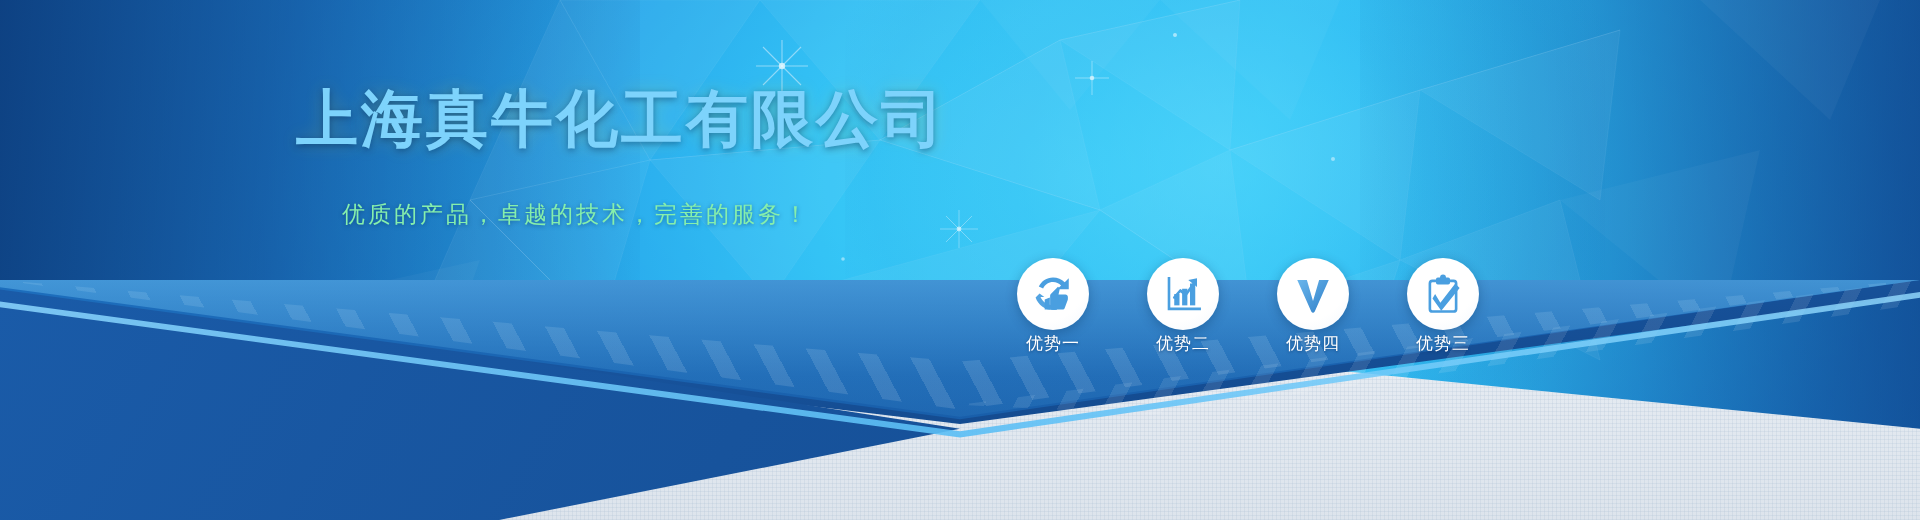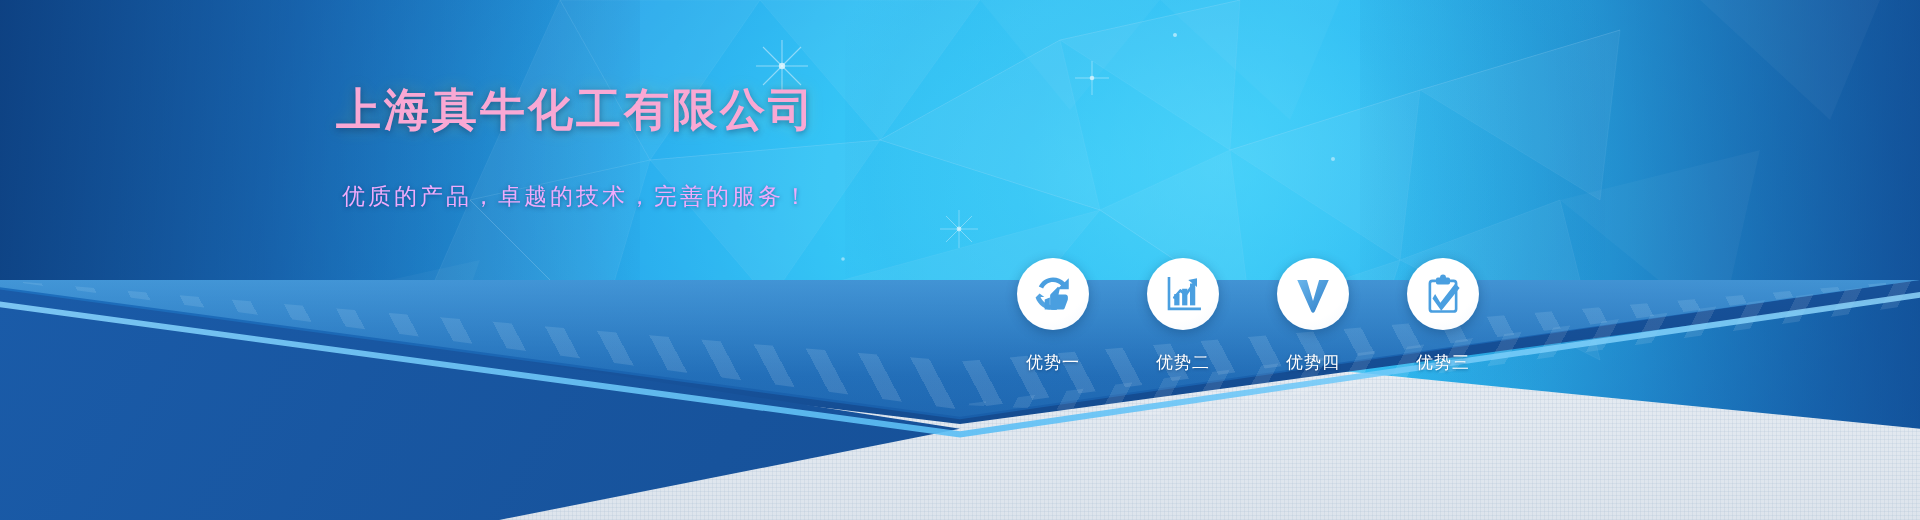--- a/index.html
+++ b/index.html
@@ -138,33 +138,33 @@
   }
 
   
   .text-block{
     position:absolute;
     left:296px; top:86px;
     width:560px;
     text-align:center;
   }
   .title{
-    font-size:45px;
+    font-size:62px;
     line-height:1.08;
     font-weight:700;
     letter-spacing:3px;
-    color:#f9a8d4;
+    color:#7dd3fc;
     white-space:nowrap;
     text-shadow:0 2px 6px rgba(0,40,90,.45), 0 0 18px rgba(255,221,0,.18);
   }
   .subtitle{
     margin-top:46px;
     font-size:23px;
     letter-spacing:3px;
-    color:#f0abfc;
+    color:#86efac;
     white-space:nowrap;
     text-shadow:0 1px 4px rgba(0,40,90,.5);
   }
 
   
   .features{
     position:absolute;
     left:1012px; top:258px;
     display:flex;
     gap:48px;
@@ -178,21 +178,21 @@
   }
   .feature .disc{
     width:72px; height:72px;
     border-radius:50%;
     background:radial-gradient(circle at 38% 30%, #ffffff 0%, #ffffff 62%, #f2f7fc 100%);
     box-shadow:0 3px 12px rgba(0,35,80,.30);
     display:flex; align-items:center; justify-content:center;
   }
   .feature .disc svg{ display:block; }
   .feature .flabel{
-    margin-top:21px;
+    margin-top:2px;
     font-size:17px;
     letter-spacing:1px;
     color:#ffffff;
     white-space:nowrap;
     text-shadow:0 1px 3px rgba(0,35,80,.55);
   }
 </style>
 </head>
 <body>
 

